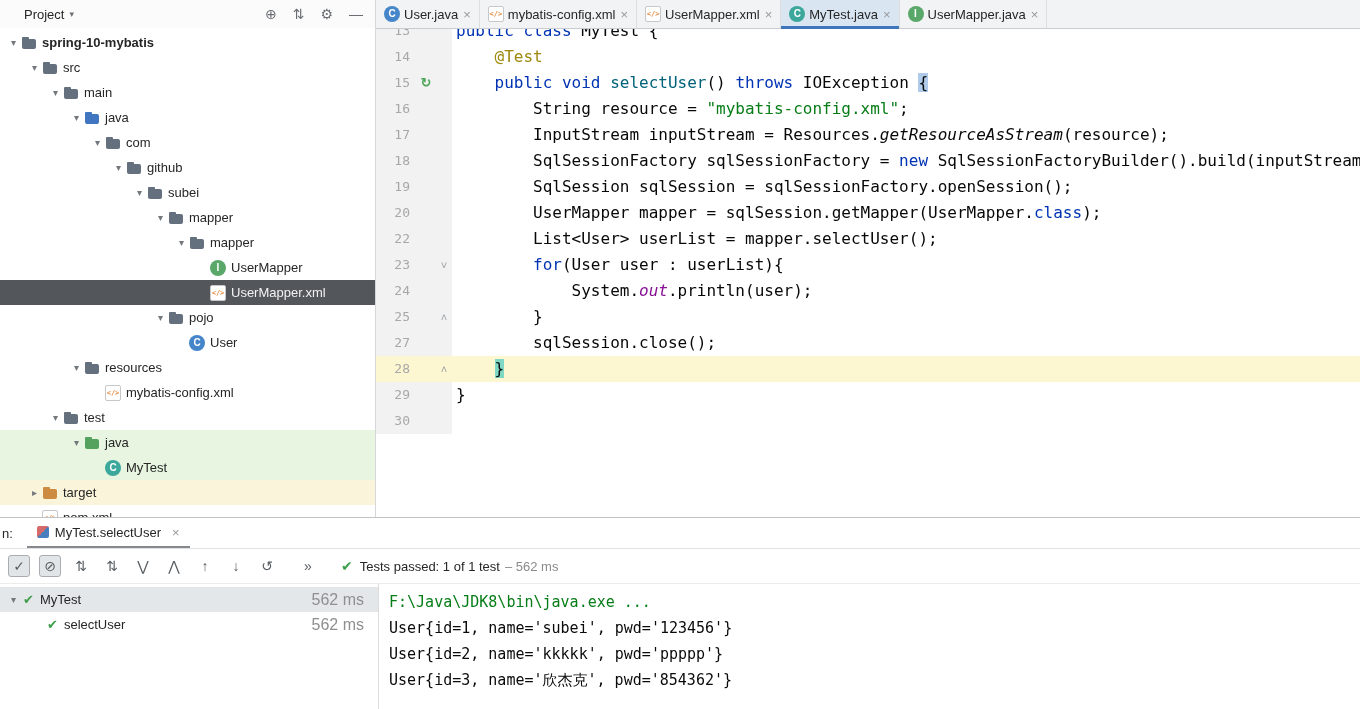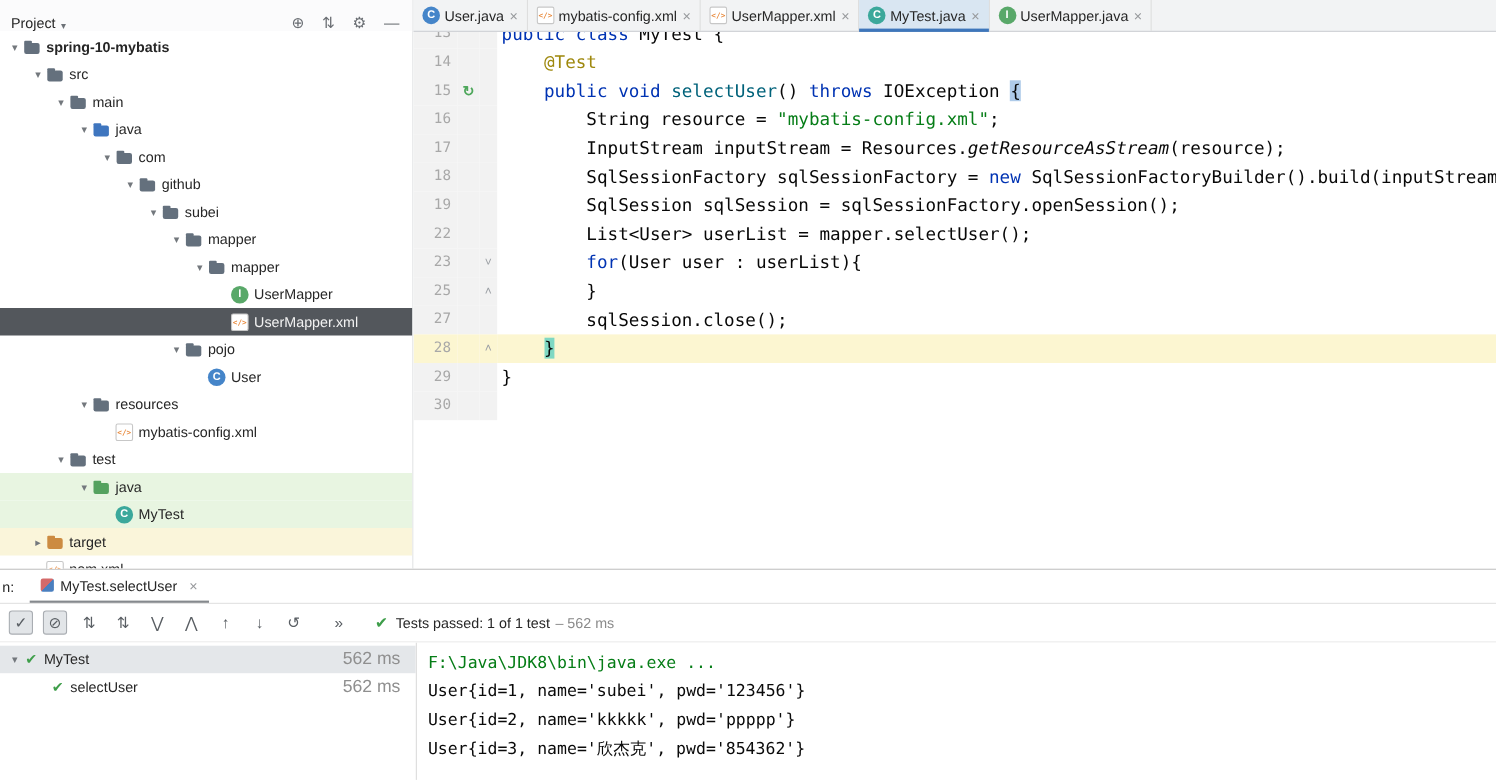--- a/index.html
+++ b/index.html
@@ -2,21 +2,21 @@
 <html><head>
 <meta charset="utf-8">
 <style>
   html,body{margin:0;padding:0;background:#fff;}
   body{width:1360px;height:709px;overflow:hidden;font-family:"Liberation Sans",sans-serif;-webkit-font-smoothing:antialiased;}
   .app{width:1360px;height:709px;display:flex;flex-direction:column;background:#fff;}
   .top{display:flex;height:517px;flex:none;overflow:hidden;}
 
   
   .project{width:375px;flex:none;border-right:1px solid #d5d7d9;display:flex;flex-direction:column;background:#fff;overflow:hidden;}
-  .proj-header{height:28px;flex:none;display:flex;align-items:flex-end;padding:0 12px 0 10px;background:#fbfbfc;}
+  .proj-header{height:28px;flex:none;display:flex;align-items:center;padding:0 12px 0 24px;background:#fbfbfc;}
   .proj-title{font-size:13px;color:#262626;}
   .proj-caret{font-size:9px;color:#6d7278;margin-left:5px;}
   .hdr-icons{margin-left:auto;display:flex;gap:16px;}
   .hdr-ic{color:#6a6e73;font-size:14px;line-height:16px;cursor:default;}
   .proj-tree{flex:1;overflow:hidden;padding-top:2px;}
   .tree-row{height:25px;display:flex;align-items:center;font-size:13px;color:#262626;white-space:nowrap;cursor:default;}
   .tree-row.bold .tree-label{font-weight:bold;}
   .tree-row.hl-selected{background:#53575c;}
   .tree-row.hl-selected .tree-label{color:#f2f2f2;}
   .tree-row.hl-selected .chev{color:#cccccc;}
@@ -276,30 +276,42 @@
               <span class="fold-col"></span>
               <span class="code-text"><span class="s-plain">        SqlSessionFactory sqlSessionFactory = </span><span class="s-kw">new </span><span class="s-plain">SqlSessionFactoryBuilder().build(inputStream);</span></span>
             </div>
             <div class="code-row">
               <span class="ln-col">19</span>
               <span class="icon-col"></span>
               <span class="fold-col"></span>
               <span class="code-text"><span class="s-plain">        SqlSession sqlSession = sqlSessionFactory.openSession();</span></span>
             </div>
             <div class="code-row">
+              <span class="ln-col">20</span>
+              <span class="icon-col"></span>
+              <span class="fold-col"></span>
+              <span class="code-text"><span class="s-plain">        UserMapper mapper = sqlSession.getMapper(UserMapper.</span><span class="s-kw">class</span><span class="s-plain">);</span></span>
+            </div>
+            <div class="code-row">
               <span class="ln-col">22</span>
               <span class="icon-col"></span>
               <span class="fold-col"></span>
               <span class="code-text"><span class="s-plain">        List&lt;User&gt; userList = mapper.selectUser();</span></span>
             </div>
             <div class="code-row">
               <span class="ln-col">23</span>
               <span class="icon-col"></span>
               <span class="fold-col">˅</span>
               <span class="code-text"><span class="s-plain">        </span><span class="s-kw">for</span><span class="s-plain">(User user : userList){</span></span>
+            </div>
+            <div class="code-row">
+              <span class="ln-col">24</span>
+              <span class="icon-col"></span>
+              <span class="fold-col"></span>
+              <span class="code-text"><span class="s-plain">            System.</span><span class="s-field">out</span><span class="s-plain">.println(user);</span></span>
             </div>
             <div class="code-row">
               <span class="ln-col">25</span>
               <span class="icon-col"></span>
               <span class="fold-col">˄</span>
               <span class="code-text"><span class="s-plain">        }</span></span>
             </div>
             <div class="code-row">
               <span class="ln-col">27</span>
               <span class="icon-col"></span>

